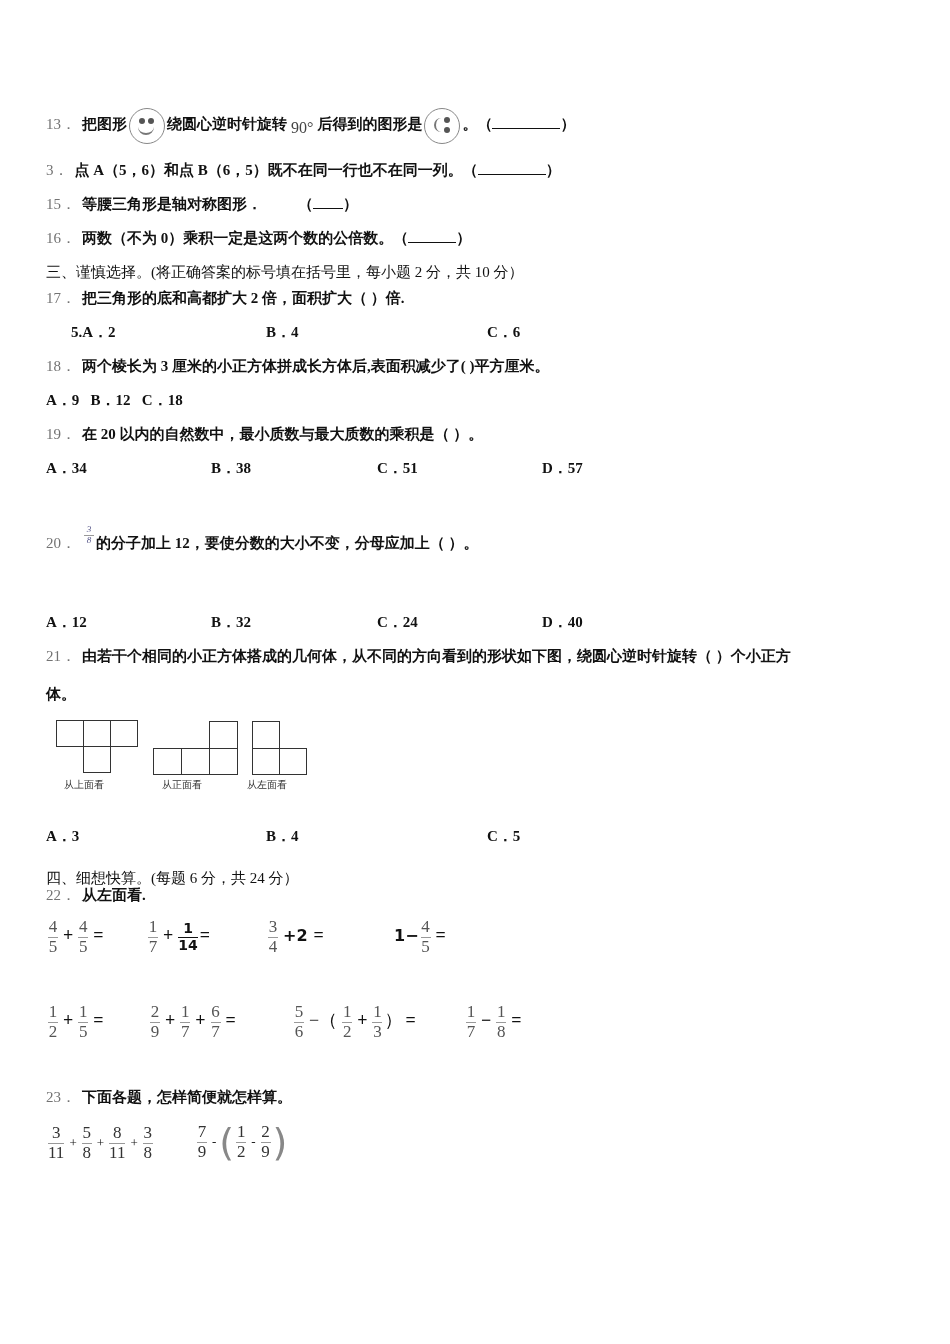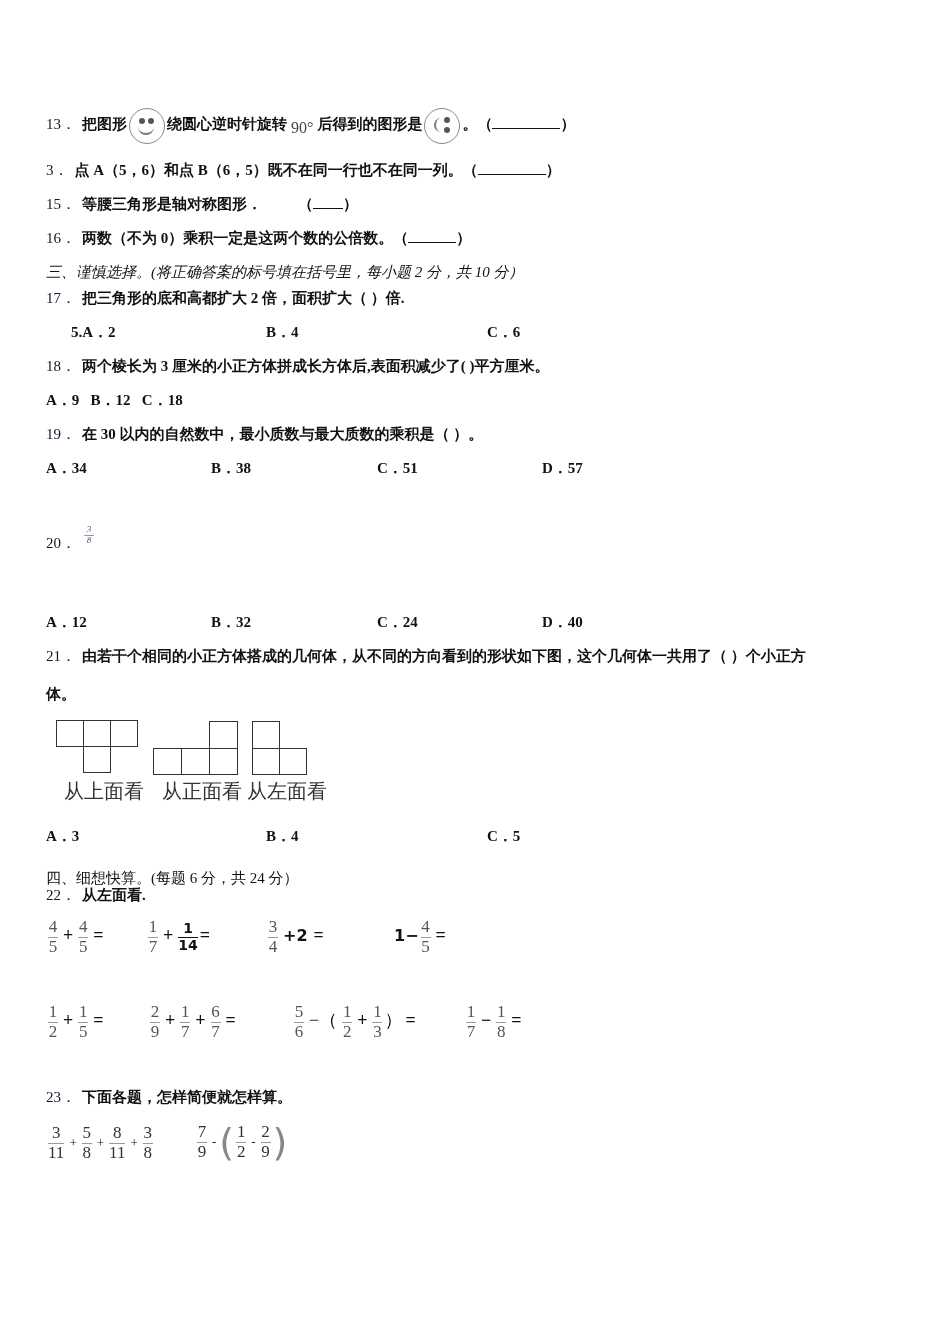--- a/index.html
+++ b/index.html
@@ -1,94 +1,94 @@
 <!DOCTYPE html>
 <html><head>
 <meta charset="utf-8">
 <style>
   html, body { margin:0; padding:0; background:#ffffff; }
   body { width:950px; height:1344px; position:relative; overflow:hidden;
          font-family:"Liberation Serif","DejaVu Serif",serif; color:#111; }
   .abs { position:absolute; white-space:nowrap; }
   .line { font-size:15px; font-weight:bold; }
-  .num { font-weight:normal; color:#0f172a; margin-right:6px; }
+  .num { font-weight:normal; color:#737373; margin-right:6px; }
   .opt { font-size:15px; font-weight:bold; }
   .blank { display:inline-block; border-bottom:1.5px solid #111; vertical-align:baseline; height:12px; }
   .face { display:inline-block; width:34px; height:34px; border:1.5px solid #888; border-radius:50%;
           position:relative; vertical-align:middle; margin:0 2px; }
   .face .e { position:absolute; width:6px; height:6px; background:#555; border-radius:50%; }
   .face .m { position:absolute; width:16px; height:8px; border-bottom:2px solid #777; border-radius:0 0 10px 10px; left:8px; top:16px; }
   .face .m2 { position:absolute; width:8px; height:14px; border-left:2px solid #777; border-radius:10px 0 0 10px; left:9px; top:9px; }
   .deg { font-weight:normal; font-size:16px; color:#444; vertical-align:-4px; margin:0 4px; }
   .frac { display:inline-flex; flex-direction:column; align-items:center; vertical-align:middle; margin:0 2px; font-weight:normal; color:#555; font-size:17px; line-height:1.1; }
   .frac .bar { width:100%; min-width:10px; border-top:1px solid #999; }
   .frac.bold { color:#111; font-family:"DejaVu Sans",sans-serif; font-weight:bold; font-size:14px; }
   .frac.bold .bar { border-top:1.5px solid #111; }
   .frac.small { font-size:9px; font-style:italic; color:#558; }
   .math { font-size:18px; font-weight:bold; }
   .op { margin:0 3px; }
   .paren { font-size:38px; font-weight:normal; color:#888; vertical-align:middle; font-family:"DejaVu Sans",sans-serif; }
   .sq { position:absolute; border:1.5px solid #333; box-sizing:border-box; }
-  .vlabel { position:absolute; font-family:"DejaVu Sans",sans-serif; font-size:20px; color:#333; }
+  .vlabel { position:absolute; font-family:"DejaVu Sans",sans-serif; font-size:10px; color:#333; }
 </style>
 </head>
 <body>
 
 <div class="abs line" style="left:46px;top:108px;">
   <span class="num">13．</span><span>把图形</span><span class="face"><span class="e" style="left:9px;top:9px;"></span><span class="e" style="left:18px;top:9px;"></span><span class="m"></span></span><span>绕圆心逆时针旋转</span><span class="deg">90°</span><span>后得到的图形是</span><span class="face"><span class="e" style="left:19px;top:8px;"></span><span class="e" style="left:19px;top:18px;"></span><span class="m2"></span></span><span>。（</span><span class="blank" style="width:68px;"></span><span>）</span>
 </div>
 
 <div class="abs line" style="left:46px;top:161px;">
   <span class="num">3．</span><span>点 A（5，6）和点 B（6，5）既不在同一行也不在同一列。（</span><span class="blank" style="width:68px;"></span><span>）</span>
 </div>
 
 <div class="abs line" style="left:46px;top:195px;">
   <span class="num">15．</span><span>等腰三角形是轴对称图形．</span><span style="display:inline-block;width:36px;"></span><span>（</span><span class="blank" style="width:30px;"></span><span>）</span>
 </div>
 
 <div class="abs line" style="left:46px;top:229px;">
   <span class="num">16．</span><span>两数（不为 0）乘积一定是这两个数的公倍数。（</span><span class="blank" style="width:48px;"></span><span>）</span>
 </div>
 
-<div class="abs line" style="left:46px;top:263px;font-weight:normal;font-style:italic;">三、谨慎选择。(将正确答案的标号填在括号里，每小题 2 分，共 10 分）</div>
+<div class="abs line" style="left:46px;top:263px;font-weight:normal;">三、谨慎选择。(将正确答案的标号填在括号里，每小题 2 分，共 10 分）</div>
 
 <div class="abs line" style="left:46px;top:289px;">
   <span class="num">17．</span><span>把三角形的底和高都扩大 2 倍，面积扩大（  ）倍.</span>
 </div>
 <div class="abs opt" style="left:46px;top:323px;margin-left:25px;">5.A．2</div>
 <div class="abs opt" style="left:266px;top:323px;">B．4</div>
 <div class="abs opt" style="left:487px;top:323px;">C．6</div>
 
 <div class="abs line" style="left:46px;top:357px;">
   <span class="num">18．</span><span>两个棱长为 3 厘米的小正方体拼成长方体后,表面积减少了(     )平方厘米。</span>
 </div>
 <div class="abs opt" style="left:46px;top:391px;white-space:pre;">A．9   B．12   C．18</div>
 
 <div class="abs line" style="left:46px;top:425px;">
-  <span class="num">19．</span><span>在 30 以内的自然数中，最小质数与最大质数的乘积是（    ）。</span>
+  <span class="num">19．</span><span>在 20 以内的自然数中，最小质数与最大质数的乘积是（    ）。</span>
 </div>
 <div class="abs opt" style="left:46px;top:459px;">A．34</div>
 <div class="abs opt" style="left:211px;top:459px;">B．38</div>
 <div class="abs opt" style="left:377px;top:459px;">C．51</div>
 <div class="abs opt" style="left:542px;top:459px;">D．57</div>
 
 <div class="abs line" style="left:46px;top:525px;">
   <span class="num">20．</span><span class="frac small" style="vertical-align:16px;">
       <span>3</span>
       <span class="bar"></span>
       <span>8</span>
-    </span>
+    </span><span>的分子加上 12，要使分数的大小不变，分母应加上（     ）。</span>
 </div>
 <div class="abs opt" style="left:46px;top:613px;">A．12</div>
 <div class="abs opt" style="left:211px;top:613px;">B．32</div>
 <div class="abs opt" style="left:377px;top:613px;">C．24</div>
 <div class="abs opt" style="left:542px;top:613px;">D．40</div>
 
 <div class="abs line" style="left:46px;top:647px;">
-  <span class="num">21．</span><span>由若干个相同的小正方体搭成的几何体，从不同的方向看到的形状如下图，这个几何体一共用了（    ）个小正方</span>
+  <span class="num">21．</span><span>由若干个相同的小正方体搭成的几何体，从不同的方向看到的形状如下图，绕圆心逆时针旋转（    ）个小正方</span>
 </div>
 <div class="abs line" style="left:46px;top:685px;">体。</div>
 
 <div class="abs" style="left:0;top:0;width:950px;height:0;">
 
   <div class="sq" style="left:56px;top:720px;width:28px;height:27px;"></div>
   <div class="sq" style="left:83px;top:720px;width:28px;height:27px;"></div>
   <div class="sq" style="left:110px;top:720px;width:28px;height:27px;"></div>
   <div class="sq" style="left:83px;top:746px;width:28px;height:27px;"></div>
   <div class="vlabel" style="left:64px;top:778px;">从上面看</div>

